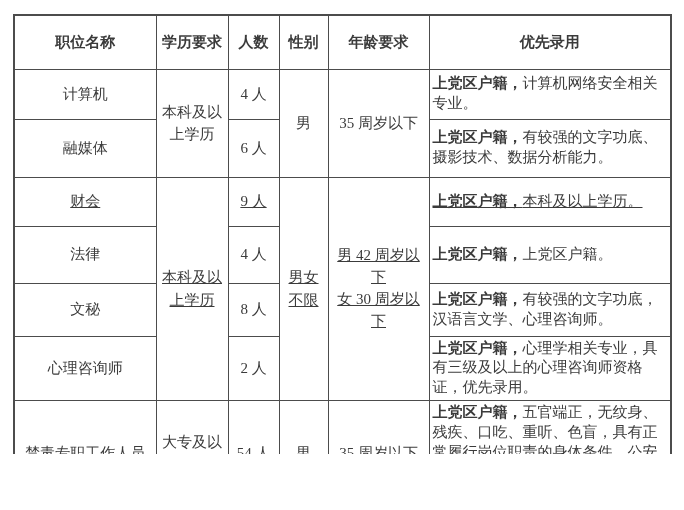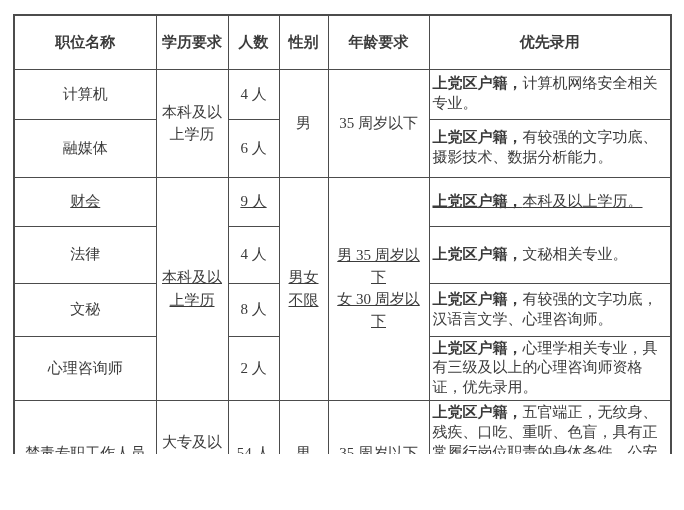--- a/index.html
+++ b/index.html
@@ -98,30 +98,30 @@
       <td class="c">6 人</td>
       <td class="req"><span class="b">上党区户籍，</span><span>有较强的文字功底、摄影技术、数据分析能力。</span></td>
     </tr>
 
     <tr class="r3">
       <td class="c">财会</td>
       <td class="c" rowspan="4">本科及以上学历</td>
       <td class="c">9 人</td>
       <td class="c" rowspan="4">男女不限</td>
       <td class="c age2line" rowspan="4">
-        <div>男 35 周岁以下</div>
+        <div>男 42 周岁以下</div>
         <div>女 30 周岁以下</div>
       </td>
       <td class="req"><span class="b">上党区户籍，</span><span>本科及以上学历。</span></td>
     </tr>
 
     <tr class="r4">
       <td class="c">法律</td>
       <td class="c">4 人</td>
-      <td class="req"><span class="b">上党区户籍，</span><span>文秘相关专业。</span></td>
+      <td class="req"><span class="b">上党区户籍，</span><span>上党区户籍。</span></td>
     </tr>
 
     <tr class="r5">
       <td class="c">文秘</td>
       <td class="c">8 人</td>
       <td class="req"><span class="b">上党区户籍，</span><span>有较强的文字功底，汉语言文学、心理咨询师。</span></td>
     </tr>
 
     <tr class="r6">
       <td class="c">心理咨询师</td>

